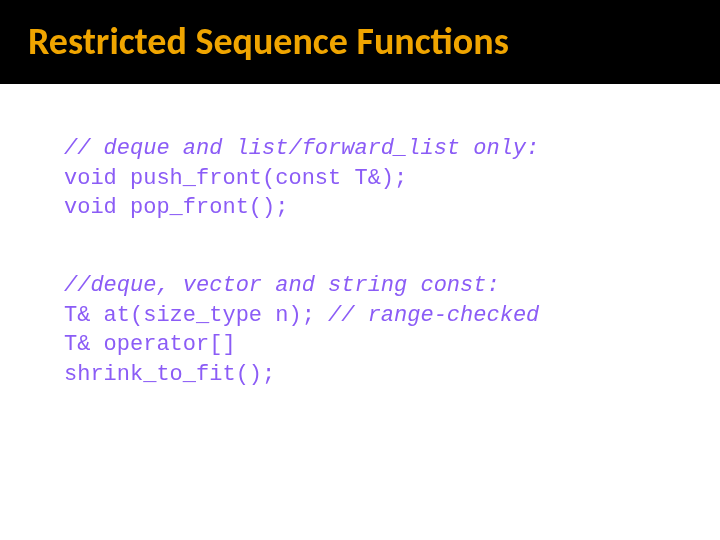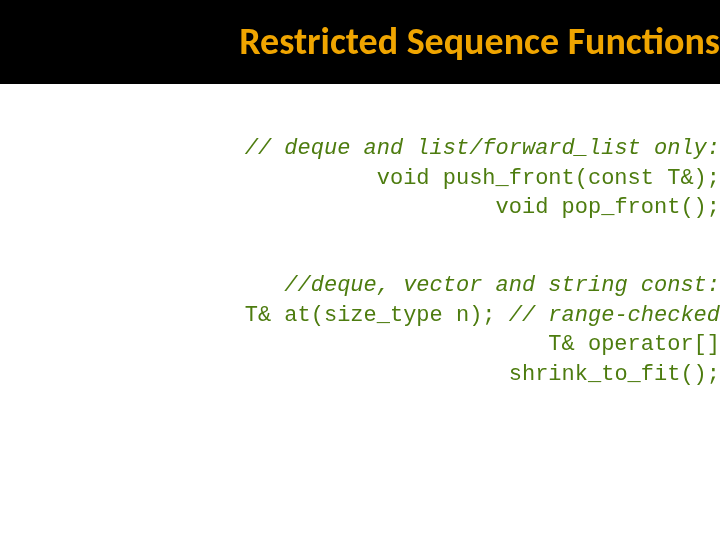--- a/index.html
+++ b/index.html
@@ -8,41 +8,40 @@
     width: 720px;
     height: 540px;
     background: #ffffff;
     overflow: hidden;
   }
   .slide {
     width: 720px;
     height: 540px;
     background: #ffffff;
     position: relative;
-    text-align: right;
   }
   .title-bar {
     background: #000000;
     width: 100%;
     padding: 18px 0 20px 28px;
     box-sizing: border-box;
   }
   .title-text {
     color: #f0a500;
     font-family: "Calibri", "Segoe UI", Arial, sans-serif;
     font-size: 38px;
     font-weight: 700;
     letter-spacing: 0px;
   }
   .content {
     padding: 50px 0 0 64px;
     font-family: "Courier New", Courier, monospace;
     font-size: 22px;
     line-height: 1.35;
-    color: #4d7c0f;
+    color: #8b5cf6;
   }
   .code-block {
     margin-bottom: 48px;
     white-space: pre;
   }
   .italic {
     font-style: italic;
   }
 </style>
 </head>

